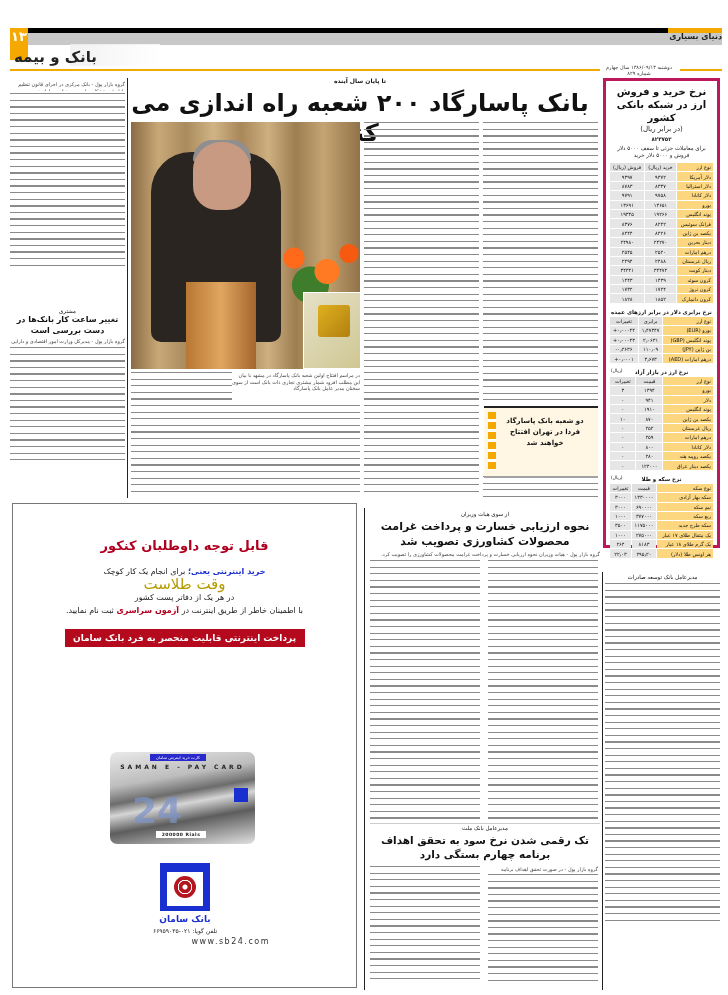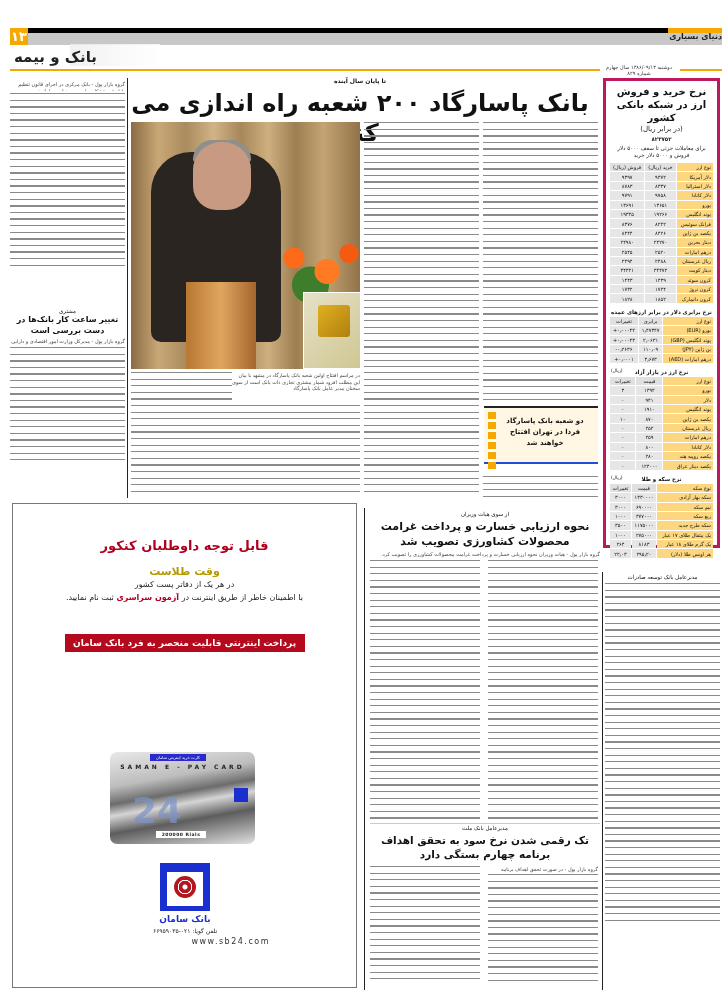--- a/index.html
+++ b/index.html
@@ -2,21 +2,21 @@
 <html><head>
 <meta charset="utf-8">
 <style>
 *{box-sizing:border-box;margin:0;padding:0}
 body{width:728px;height:995px;background:#fff;font-family:"DejaVu Sans",sans-serif;color:#111;position:relative;overflow:hidden;direction:ltr}
 .abs{position:absolute}
 .rtl{direction:rtl;text-align:right}
 .topbar{left:10px;top:28px;width:712px;height:17px;background:#c8c8c8}
 .topbar-black2{left:28px;top:28px;width:640px;height:5px;background:#000}
 .topbar-orange{left:668px;top:28px;width:54px;height:5px;background:#f5a800}
-.pagenum{left:10px;top:28px;width:18px;height:17px;background:#f5a800;color:#fff;font:bold 13px "DejaVu Sans",sans-serif;text-align:center;line-height:17px}
+.pagenum{left:10px;top:28px;width:18px;height:32px;background:#f5a800;color:#fff;font:bold 13px "DejaVu Sans",sans-serif;text-align:center;line-height:17px}
 .brand{right:6px;top:32px;font:bold 8px "DejaVu Sans",sans-serif;color:#222}
 .section-title{left:14px;top:48px;font:bold 15px "DejaVu Sans",sans-serif;color:#222;direction:rtl}
 .section-bg{left:70px;top:44px;width:90px;height:22px;background:linear-gradient(90deg,#eee,#f7f7f7,#fff);opacity:.8}
 .orange-rule{left:10px;top:69px;width:590px;height:2px;background:#f2a900}
 .orange-rule2{left:680px;top:69px;width:42px;height:2px;background:#f2a900}
 .dateline{left:600px;top:64px;width:78px;font:5px "DejaVu Sans",sans-serif;color:#333;direction:rtl;text-align:center}
 .col{font:5px/6.6px "DejaVu Sans",sans-serif;color:#444}
 .textblock{background:repeating-linear-gradient(180deg,#8a8a8a 0 1.3px,transparent 1.3px 6.6px)}
 .vrule{background:#222;width:1px}
 .hrule{background:#ccc;height:1px}
@@ -34,30 +34,30 @@
 .main-kicker{left:130px;top:77px;width:460px;text-align:center;font:bold 6px "DejaVu Sans",sans-serif;direction:rtl}
 .main-head{left:130px;top:88px;width:460px;text-align:center;font:bold 24px/30px "DejaVu Sans",sans-serif;direction:rtl;letter-spacing:-.5px}
 .photo{left:131px;top:122px;width:229px;height:247px;background:linear-gradient(90deg,#8a6b44 0%,#c9a877 12%,#a98b5e 24%,#d1b486 36%,#a88759 48%,#cdaf80 60%,#9d7e51 72%,#c4a473 84%,#927349 100%);overflow:hidden}
 .podium{left:55px;top:160px;width:70px;height:87px;background:linear-gradient(90deg,#b87733,#e0a660,#a5652c)}
 .man{left:20px;top:30px;width:130px;height:190px;background:#2a2520;border-radius:40px 40px 10px 10px}
 .head{left:62px;top:20px;width:58px;height:68px;background:#c89a82;border-radius:28px 28px 24px 24px}
 .hair{left:62px;top:18px;width:58px;height:22px;background:#8f8f8f;border-radius:28px 28px 4px 4px}
 .flowers{left:130px;top:100px;width:110px;height:90px;background:radial-gradient(circle at 30% 40%,#ff6a1a 0 10px,transparent 11px),radial-gradient(circle at 60% 55%,#ff7a22 0 12px,transparent 13px),radial-gradient(circle at 80% 35%,#f55a10 0 9px,transparent 10px),radial-gradient(circle at 45% 70%,#3e7d2c 0 18px,transparent 19px)}
 .inset-photo{left:172px;top:170px;width:58px;height:77px;background:linear-gradient(135deg,#e6e1c8,#cfc792);border:1px solid #fff}
 .inset-logo{left:14px;top:12px;width:32px;height:32px;background:linear-gradient(135deg,#e0b020,#b08010);border-radius:3px}
-.pullquote{left:484px;top:406px;width:114px;height:58px;background:#fff7e3;border-top:2px solid #222;border-bottom:2px solid #1d4ed8}
+.pullquote{left:484px;top:406px;width:114px;height:72px;background:#fff7e3;border-top:2px solid #222;border-bottom:2px solid #a3a3a3}
 .pq-text{font:bold 7px/11px "DejaVu Sans",sans-serif;direction:rtl;text-align:center;padding-top:8px;color:#111}
 .pq-bars{left:4px;top:4px;width:8px;height:58px;background:repeating-linear-gradient(180deg,#f5a800 0 7px,#fff 7px 10px)}
 .ad{left:12px;top:503px;width:345px;height:485px;border:1px solid #777;background:#fff}
 .ad-t1{font:bold 13px/18px "DejaVu Sans",sans-serif;color:#b00020;direction:rtl;text-align:center}
 .ad-line{font:8px/13px "DejaVu Sans",sans-serif;color:#222;direction:rtl;text-align:center}
 .ad-blue{color:#1a2fd0;font-weight:bold}
-.ad-gold{color:#b59a00;font-weight:bold;font-size:11px}
+.ad-gold{color:#b59a00;font-weight:normal;font-size:15px}
 .ad-red{color:#b00020;font-weight:bold}
-.ad-banner{margin:18px auto;width:240px;height:18px;background:#b50a1e;color:#fff;font:bold 9px/18px "DejaVu Sans",sans-serif;direction:rtl;text-align:center}
+.ad-banner{margin:0 auto;width:240px;height:18px;background:#b50a1e;color:#fff;font:bold 9px/18px "DejaVu Sans",sans-serif;direction:rtl;text-align:center}
 .card{left:110px;top:752px;width:145px;height:92px;border-radius:7px;background:linear-gradient(170deg,#e9e9e9 0%,#bdbdbd 30%,#6c6c6c 45%,#d5d5d5 55%,#5d5d5d 70%,#e0e0e0 100%);overflow:hidden}
 .card-top{left:40px;top:2px;width:56px;height:7px;background:#2a2acc;color:#fff;font:4px/7px "DejaVu Sans",sans-serif;text-align:center;direction:rtl}
 .card-name{left:0;top:11px;width:145px;text-align:center;font:bold 6px "DejaVu Sans",sans-serif;letter-spacing:3px;color:#222}
 .card-24{left:22px;top:38px;font:bold 36px "DejaVu Sans",sans-serif;color:#7d93c8;opacity:.7}
 .card-amt{left:46px;top:79px;width:50px;height:7px;background:#fff;font:bold 4.5px/7px "DejaVu Sans",sans-serif;text-align:center;color:#222;letter-spacing:.5px}
 .card-logo{left:124px;top:36px;width:14px;height:14px;background:#1a2fd0}
 .logo{left:160px;top:863px;width:50px;height:48px;background:#1a2fd0;border:2px solid #1a2fd0}
 .logo-inner{left:5px;top:7px;width:36px;height:34px;background:#fff}
 .logo-rose{left:12px;top:11px;width:22px;height:22px;border-radius:50%;background:radial-gradient(circle,#fff 0 2px,#b3161e 3px 6px,#fff 6.5px 7px,#b3161e 7.5px 11px)}
 .logo-name{left:100px;top:914px;width:170px;text-align:center;font:bold 9px "DejaVu Sans",sans-serif;color:#1a2fd0;direction:rtl}
@@ -367,20 +367,21 @@
 <div class="abs art3-kicker">مدیرعامل بانک ملت</div>
 <div class="abs art3-head">تک رقمی شدن نرخ سود به تحقق اهداف برنامه چهارم بستگی دارد</div>
 <div class="abs col rtl" style="left:488px;top:866px;width:110px;height:7px;overflow:hidden">گروه بازار پول - در صورت تحقق اهداف برنامه چهارم توسعه برای بخش‌های مولد اقتصادی...</div>
 <div class="abs textblock" style="left:488px;top:874px;width:110px;height:110px"></div>
 <div class="abs textblock" style="left:370px;top:866px;width:110px;height:118px"></div>
 
 <div class="abs ad">
   <div style="padding-top:33px">
     <div class="ad-t1">قابل توجه داوطلبان کنکور</div>
     <div style="height:10px"></div>
+    <div class="ad-line"><span class="ad-blue">خرید اینترنتی یعنی؛</span> <span>برای انجام یک کار کوچک</span></div>
     <div class="ad-line ad-gold">وقت طلاست</div>
     <div class="ad-line">در هر یک از دفاتر پست کشور</div>
     <div class="ad-line"><span>با اطمینان خاطر از طریق اینترنت در</span> <span class="ad-red">آزمون سراسری</span> <span>ثبت نام نمایید.</span></div>
     <div style="height:12px"></div>
     <div class="ad-banner">پرداخت اینترنتی قابلیت منحصر به فرد بانک سامان</div>
   </div>
 </div>
 <div class="abs card">
   <div class="abs card-top">کارت خرید اینترنتی سامان</div>
   <div class="abs card-name">SAMAN E - PAY CARD</div>

